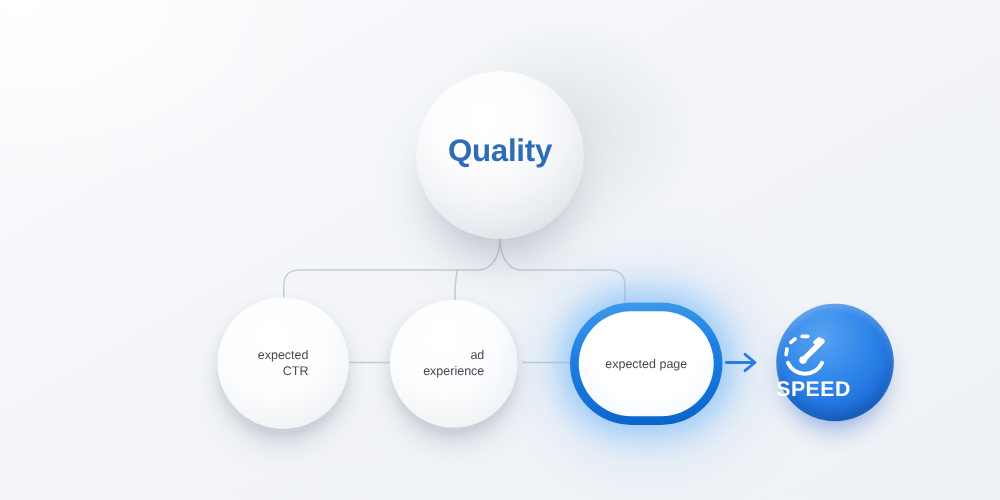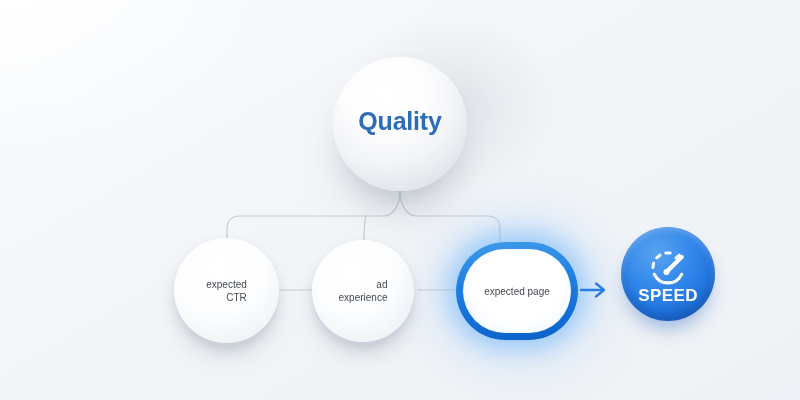--- a/index.html
+++ b/index.html
@@ -58,24 +58,24 @@
     box-shadow:0 0 24px 8px rgba(104,176,249,0.55), 0 0 56px 18px rgba(132,192,252,0.30);
   }
   .squircle-inner{
     width:100%;height:100%;border-radius:42px;
     background:radial-gradient(circle at 50% 35%, #ffffff 55%, #f2f8ff 85%, #eaf3fe 100%);
     display:flex;align-items:center;justify-content:center;
   }
 
   
   .speed{
-    position:absolute;left:621px;top:227px;width:94px;height:94px;border-radius:50%;
+    position:absolute;left:621px;top:243px;width:94px;height:94px;border-radius:50%;
     background:radial-gradient(circle at 38% 28%, #58a3f1 0%, #3187ea 40%, #2174dd 66%, #1560bd 89%, #1156ac 100%);
     box-shadow:0 12px 20px -6px rgba(30,95,190,0.45), inset 0 -6px 10px rgba(8,58,138,0.35), inset 0 3px 6px rgba(255,255,255,0.28);
-    display:flex;flex-direction:column;align-items:center;justify-content:center;
+    display:flex;flex-direction:column;justify-content:center;
   }
   .gauge{display:block;margin-top:2px;}
   .gauge path,.gauge line{stroke:#ffffff;fill:none;stroke-linecap:round;}
   .speed-label{color:#ffffff;font-weight:bold;font-size:17px;letter-spacing:0.4px;margin-top:1px;}
 </style>
 </head>
 <body>
 
 <div class="stage">
 

